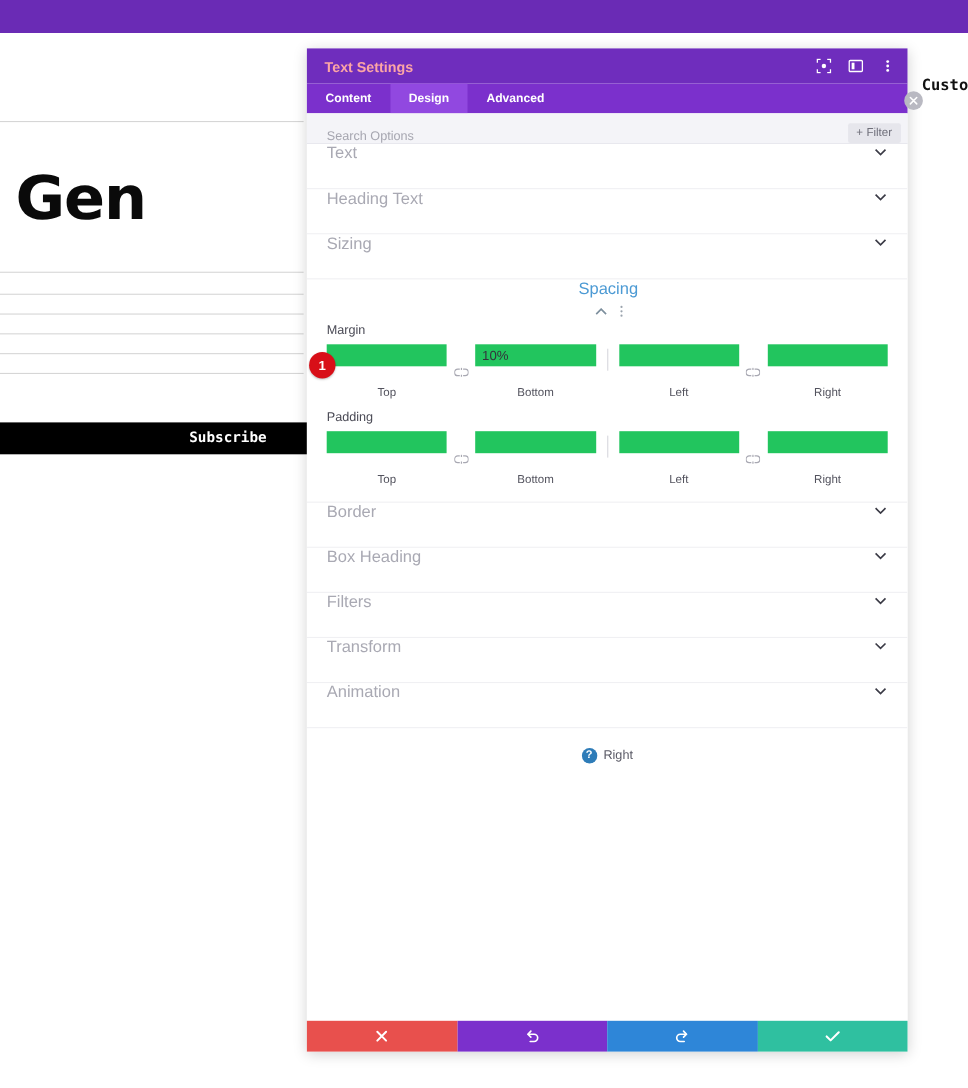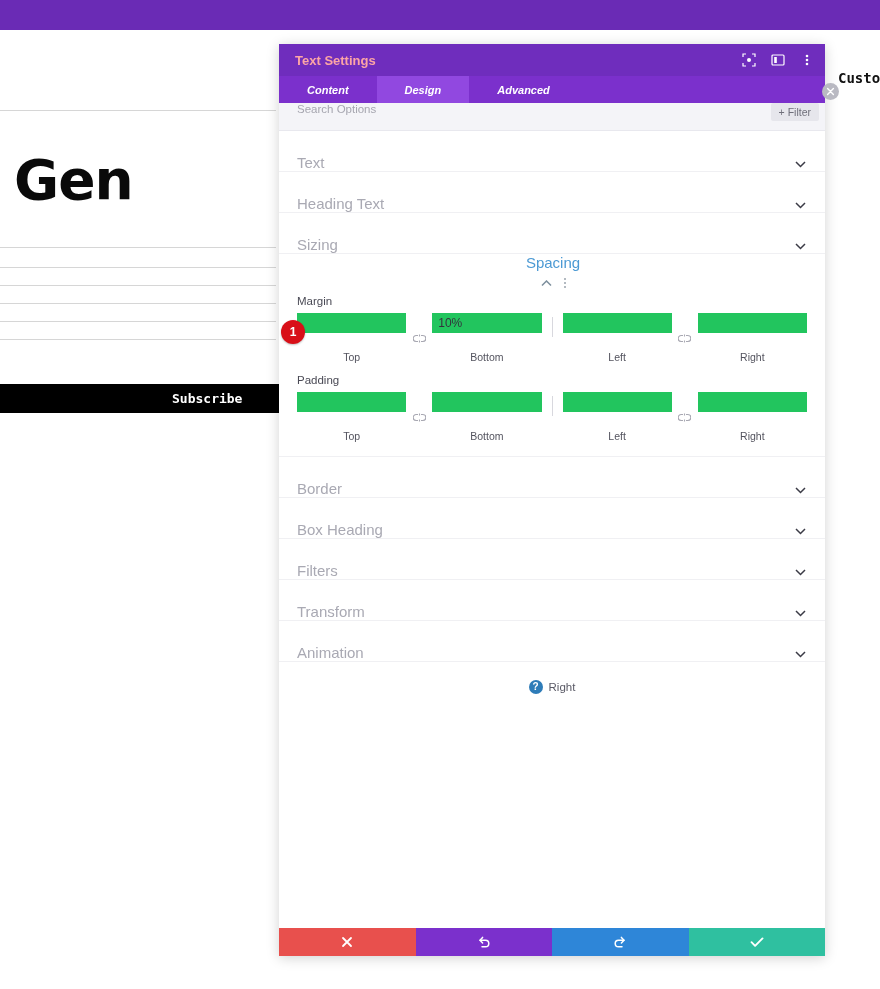--- a/index.html
+++ b/index.html
@@ -88,35 +88,34 @@
   }
   .hdr-icon svg { display: block; }
 
   .tabs {
     height: 27px;
     background: #7b30cc;
     display: flex;
     flex: 0 0 auto;
   }
   .tab {
-    padding: 0 28px;
+    padding: 0 17px;
     display: flex; align-items: center;
     color: #ffffff;
     font-size: 11px;
     font-weight: 700;
     cursor: pointer;
-    font-style: italic;
   }
   .tab.active { background: #9148e0; }
 
   .searchbar {
     height: 28px;
     background: #f4f4f8;
     border-bottom: 1px solid #e8e8ee;
-    display: flex; align-items: flex-start;
+    display: flex; align-items: flex-end;
     padding: 0 6px 0 18px;
     flex: 0 0 auto;
     gap: 24px;
   }
   .search-input {
     flex: 1;
     border: none; outline: none; background: transparent;
     font-family: "Liberation Sans", sans-serif;
     font-size: 11.5px;
     color: #8a8a94;
@@ -135,21 +134,21 @@
 
   .modal-body {
     flex: 1 1 auto;
     overflow: hidden;
     background: #ffffff;
   }
 
   .acc-row {
     height: 41px;
     border-bottom: 1px solid #f0f0f3;
-    display: flex; align-items: flex-end;
+    display: flex; align-items: flex-start;
     padding: 0 18px;
     cursor: pointer;
   }
   .acc-label {
     flex: 1;
     font-size: 15px;
     color: #a9a9b3;
     font-weight: 400;
   }
   .chev { width: 14px; height: 14px; color: #3b3b46; display:flex; align-items:center; justify-content:center;}

